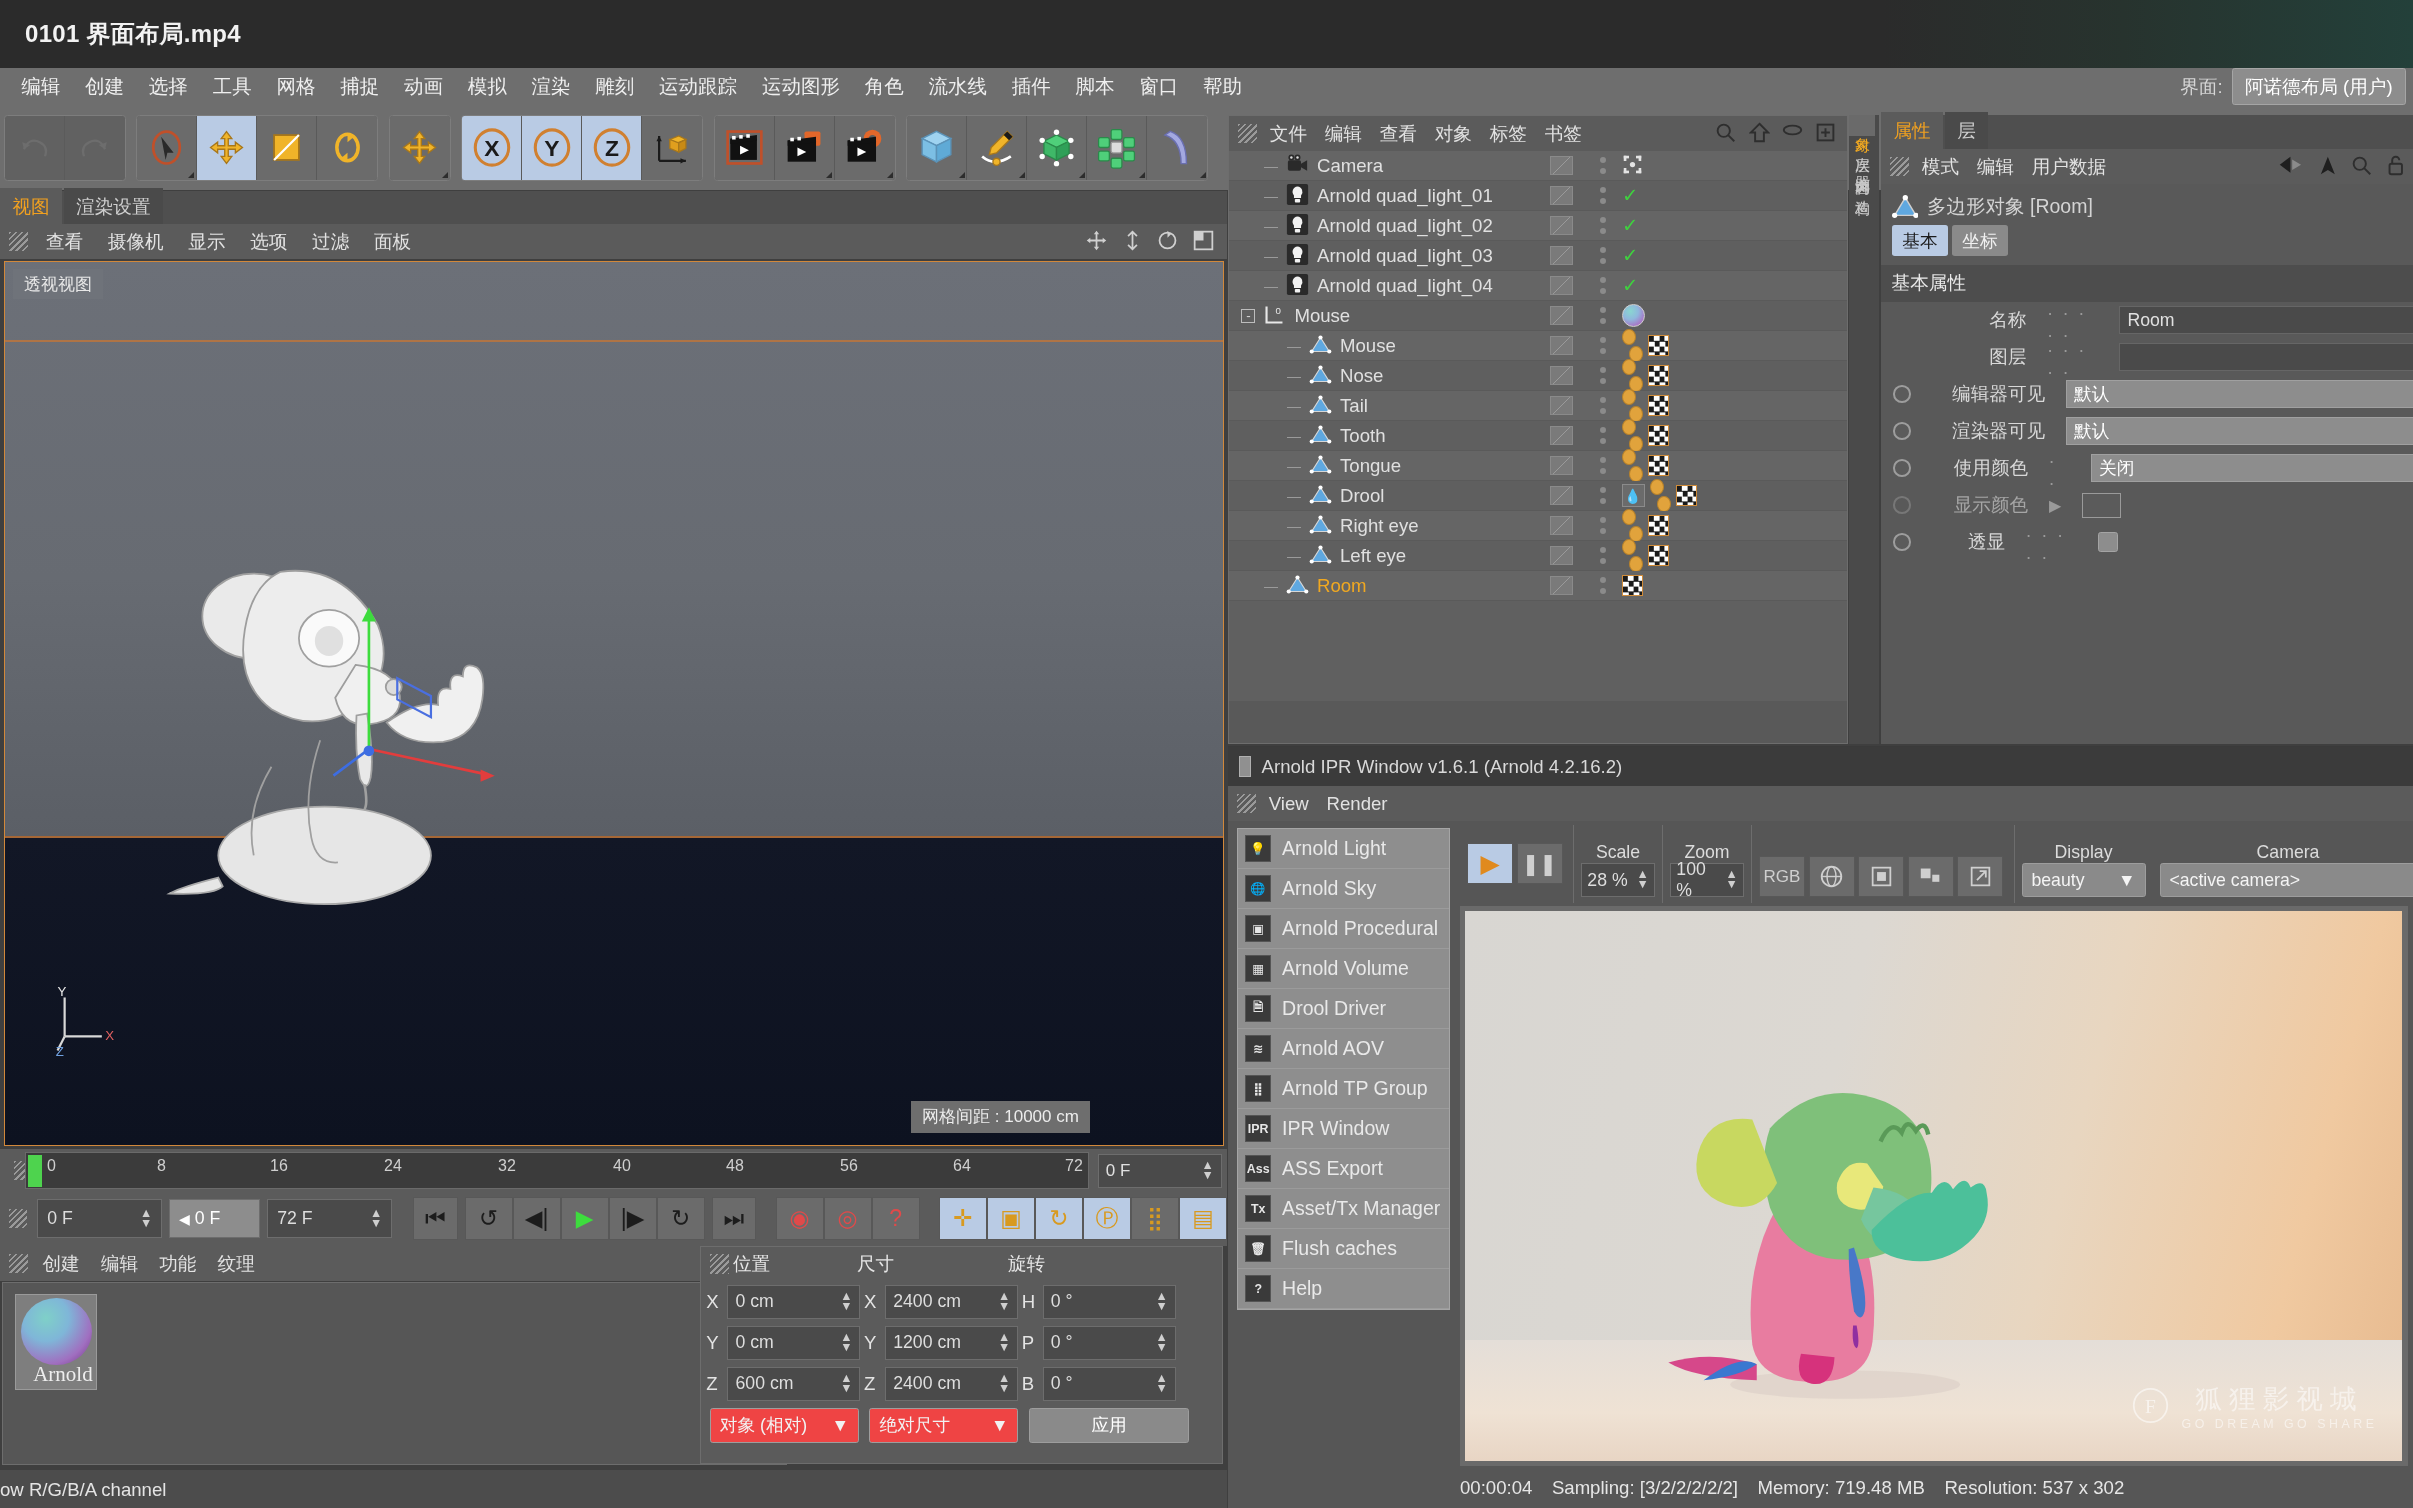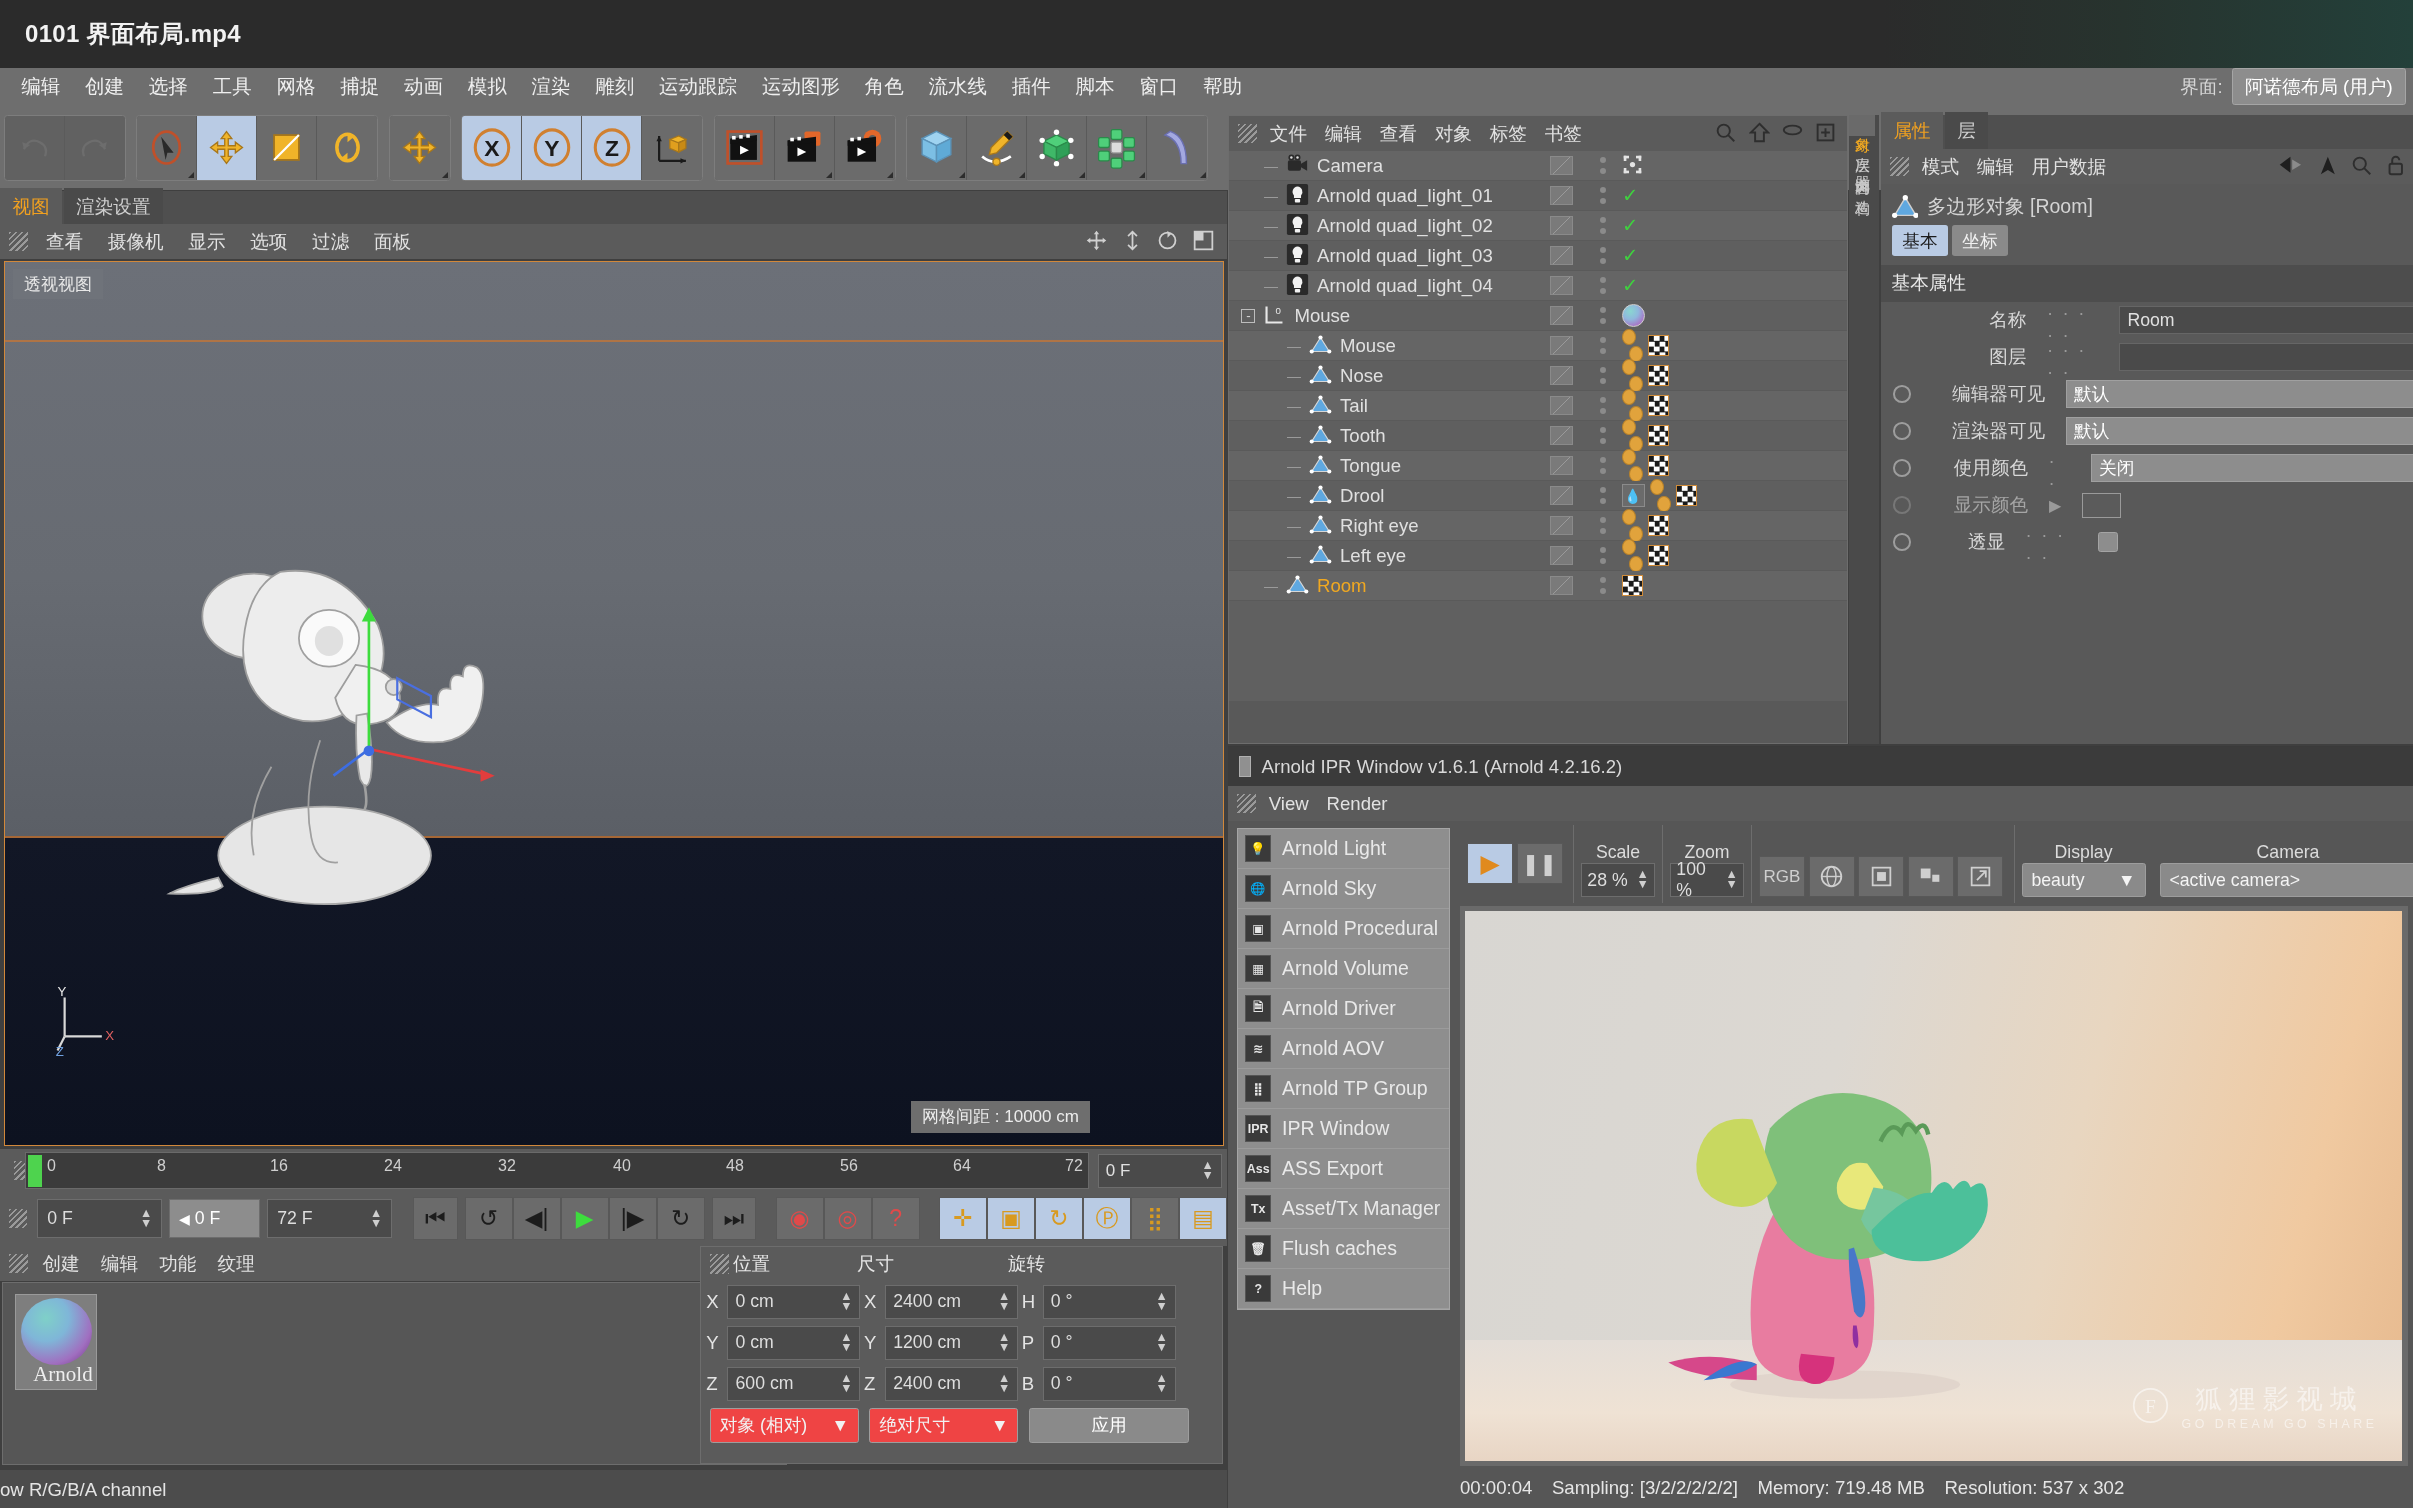--- a/index.html
+++ b/index.html
@@ -1215,21 +1215,21 @@
           <div class="pm-item">
             <span class="pm-ico">▣</span>
             <span class="pm-lbl">Arnold Procedural</span>
           </div>
           <div class="pm-item">
             <span class="pm-ico">▦</span>
             <span class="pm-lbl">Arnold Volume</span>
           </div>
           <div class="pm-item">
             <span class="pm-ico">🗎</span>
-            <span class="pm-lbl">Arnold Driver</span>
+            <span class="pm-lbl">Drool Driver</span>
           </div>
           <div class="pm-item">
             <span class="pm-ico">≋</span>
             <span class="pm-lbl">Arnold AOV</span>
           </div>
           <div class="pm-item">
             <span class="pm-ico">⣿</span>
             <span class="pm-lbl">Arnold TP Group</span>
           </div>
           <div class="pm-item">

